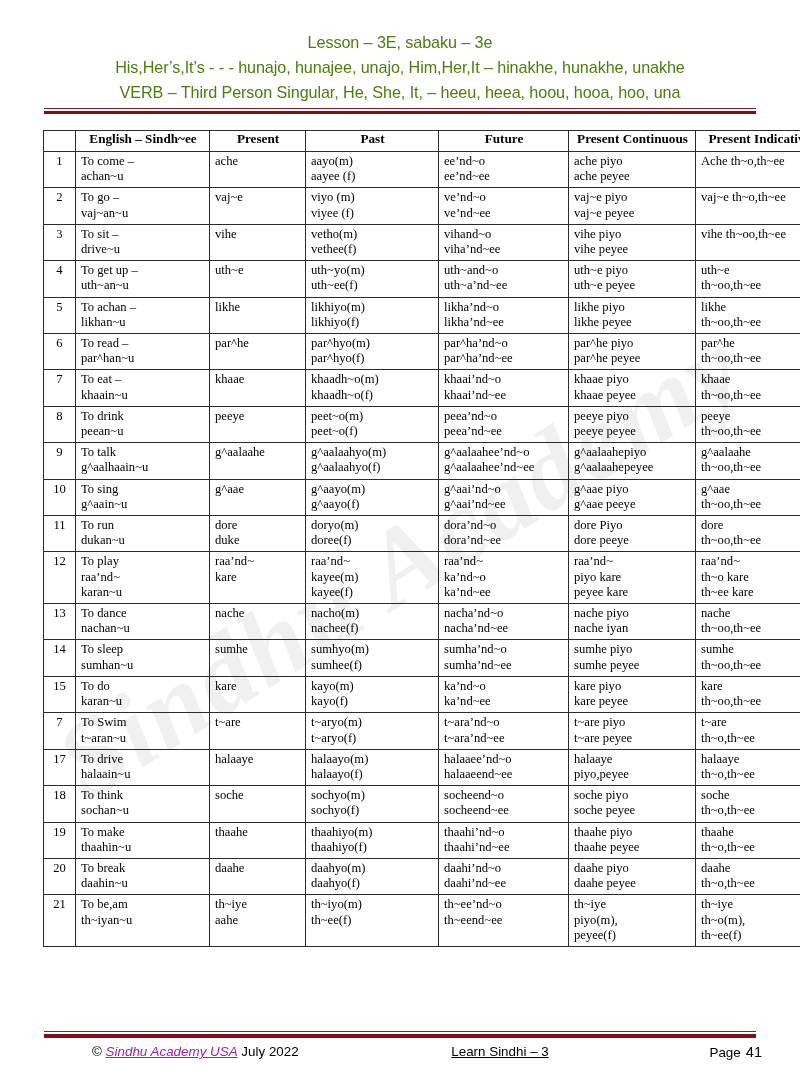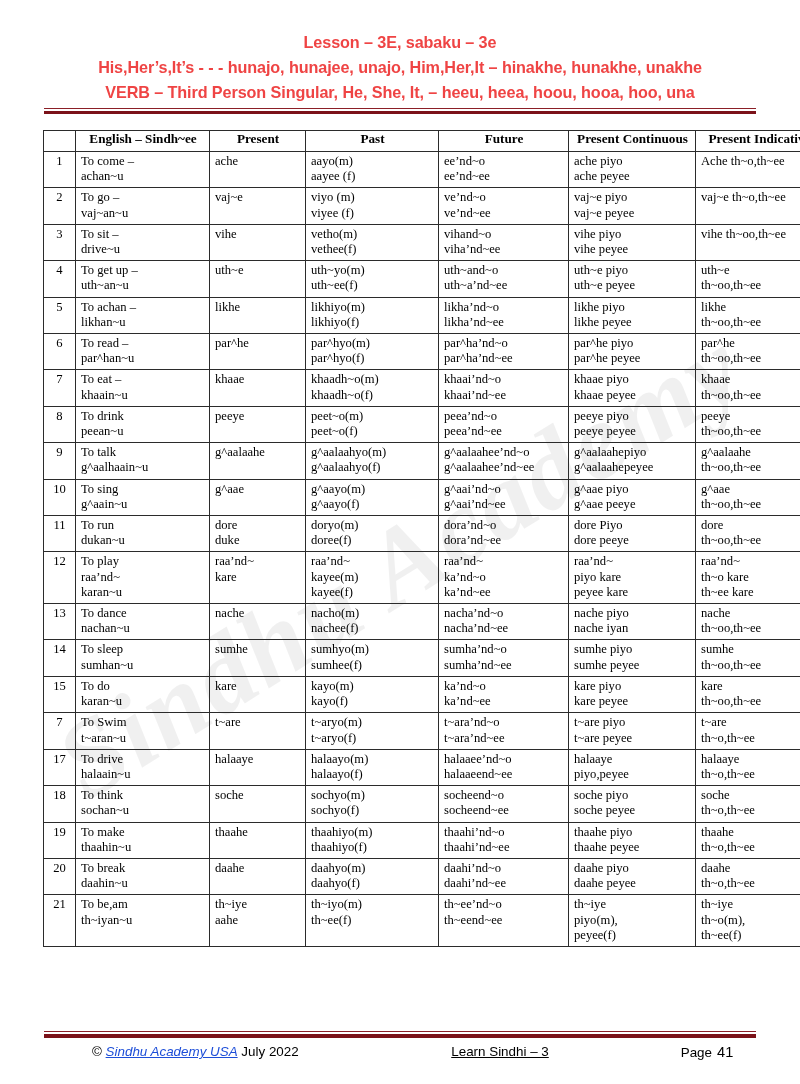--- a/index.html
+++ b/index.html
@@ -51,24 +51,23 @@
 
   
   .doc-header {
     padding: 30px 44px 0 44px;
     text-align: center;
     font-family: "Liberation Sans", sans-serif;
   }
   .doc-header .hline {
     font-size: 16.2px;
     line-height: 25px;
-    color: #ef4444;
+    color: #4d7c0f;
     white-space: nowrap;
     letter-spacing: -0.1px;
-    font-weight: bold;
   }
   .doc-header .hline.l1 { font-size: 16.2px; }
   .doc-header .hline.l2 { font-size: 16.2px; }
   .doc-header .hline.l3 { font-size: 16.2px; }
 
   .rule-thin {
     margin: 3px 44px 0 44px;
     height: 1px;
     background: #8b1f27;
   }
@@ -156,34 +155,34 @@
     color: #000;
     display: flex;
     align-items: flex-start;
   }
   .doc-footer .f-left {
     width: 300px;
     padding-left: 48px;
     white-space: nowrap;
   }
   .doc-footer .f-link {
-    color: #1d4ed8;
+    color: #a21caf;
     font-style: italic;
     text-decoration: underline;
   }
   .doc-footer .f-center {
     flex: 1;
     text-align: center;
     white-space: nowrap;
     padding-right: 44px;
     text-decoration: underline;
   }
   .doc-footer .f-right {
     width: 110px;
-    text-align: center;
+    text-align: right;
     white-space: nowrap;
   }
   .doc-footer .f-right .pg-label { font-size: 13.4px; }
   .doc-footer .f-right .pg-num { font-size: 14.6px; padding-left: 5px; }
 </style>
 </head>
 <body>
 
 <div class="watermark">
   <span>Sindhu Academy</span>

